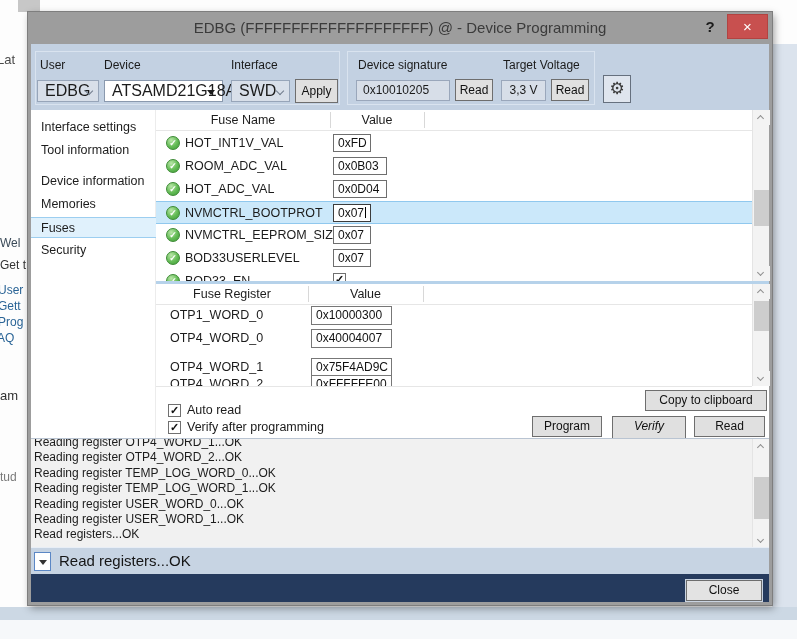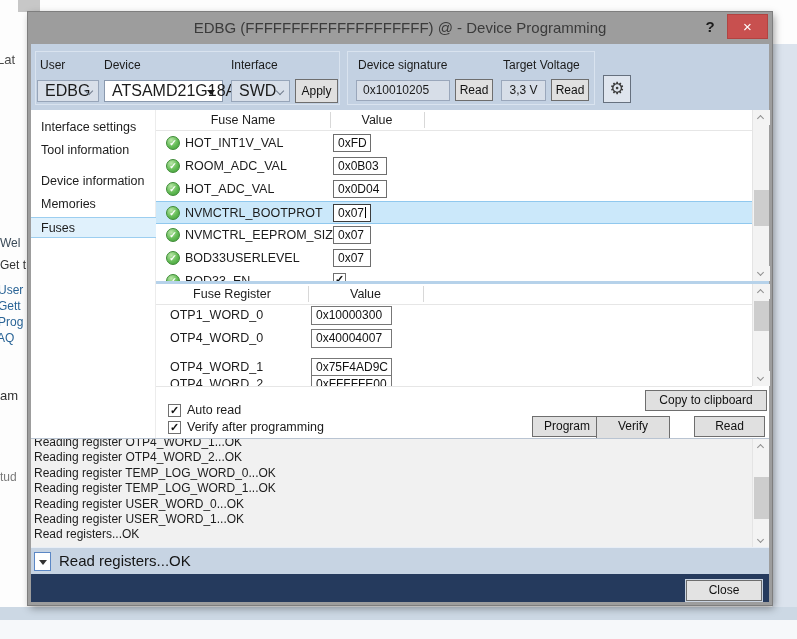--- a/index.html
+++ b/index.html
@@ -184,20 +184,21 @@
     <span>⚙</span>
   </div>
 
   <div class="mainwhite"></div>
   <div class="sidebar">
       <div class="sb-item" style="top: 7px;">Interface settings</div>
       <div class="sb-item" style="top: 30px;">Tool information</div>
       <div class="sb-item" style="top: 61px;">Device information</div>
       <div class="sb-item" style="top: 84px;">Memories</div>
       <div class="sb-item sel" style="top: 107px;">Fuses</div>
+      <div class="sb-item" style="top: 130px;">Security</div>
     </div>
 
   <div class="tblarea" style="left:128px; top:98px; width:596px; height:171px;">
     <div class="thead-cell" style="left:0; width:174px;">Fuse Name</div>
     <div class="thead-cell" style="left:174px; width:94px;">Value</div>
     <div class="vsep" style="left:174px;"></div>
     <div class="vsep" style="left:268px;"></div>
     <div class="hsep" style="top:20px;"></div>
     <div>
         <div class="frow" style="top: 22px;">
@@ -288,21 +289,21 @@
   </div>
 
   <div class="btn" style="left:617px; top:378px; width:122px; height:21px; line-height:19px;">Copy to clipboard</div>
 
   <div class="cbx" style="left:140px; top:392px;">✓</div>
   <div class="chkrow" style="left:159px; top:391px;">Auto read</div>
   <div class="cbx" style="left:140px; top:409px;">✓</div>
   <div class="chkrow" style="left:159px; top:408px;">Verify after programming</div>
 
   <div class="btn" style="left:504px; top:404px; width:70px; height:21px; line-height:19px;">Program</div>
-  <div class="btn" style="left:568px; top:404px; width:74px; height:25px; line-height:19px;">Verify</div>
+  <div class="btn" style="left:584px; top:404px; width:74px; height:25px; line-height:19px;font-style:italic;">Verify</div>
   <div class="btn" style="left:666px; top:404px; width:71px; height:21px; line-height:19px;">Read</div>
 
   <div class="log">
     <div style="margin-top:-4px;">
         <div class="logline">Reading register OTP4_WORD_1...OK</div>
         <div class="logline">Reading register OTP4_WORD_2...OK</div>
         <div class="logline">Reading register TEMP_LOG_WORD_0...OK</div>
         <div class="logline">Reading register TEMP_LOG_WORD_1...OK</div>
         <div class="logline">Reading register USER_WORD_0...OK</div>
         <div class="logline">Reading register USER_WORD_1...OK</div>

